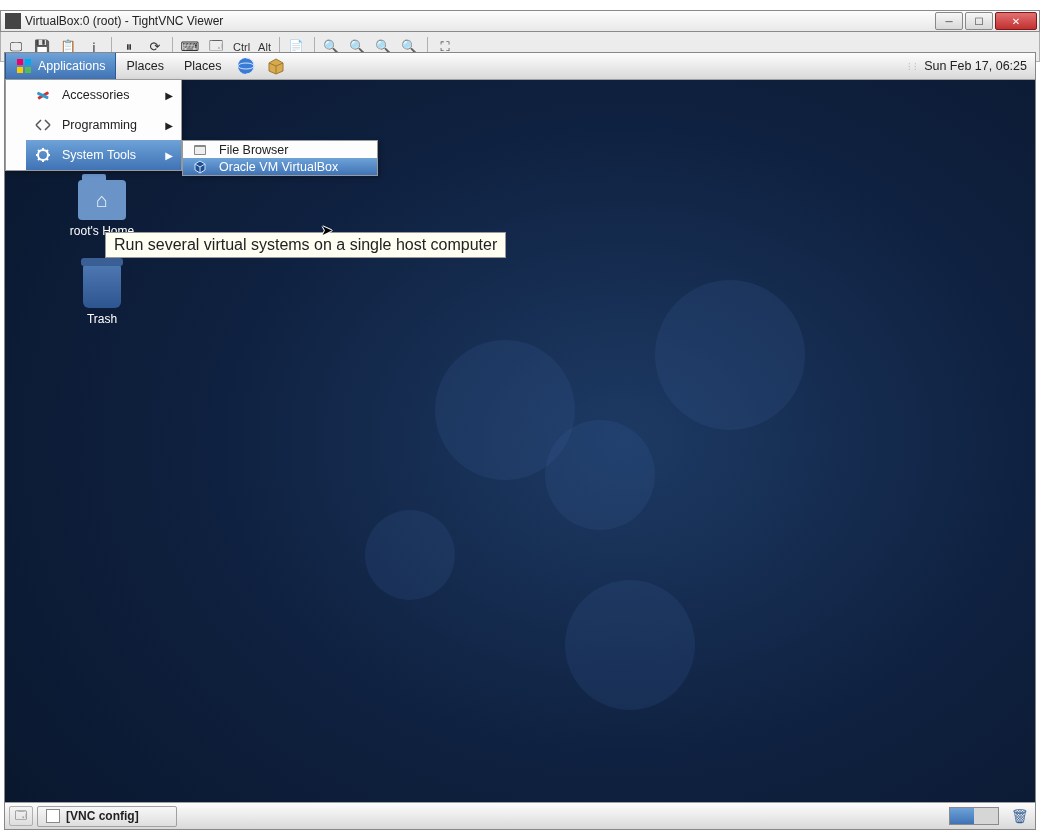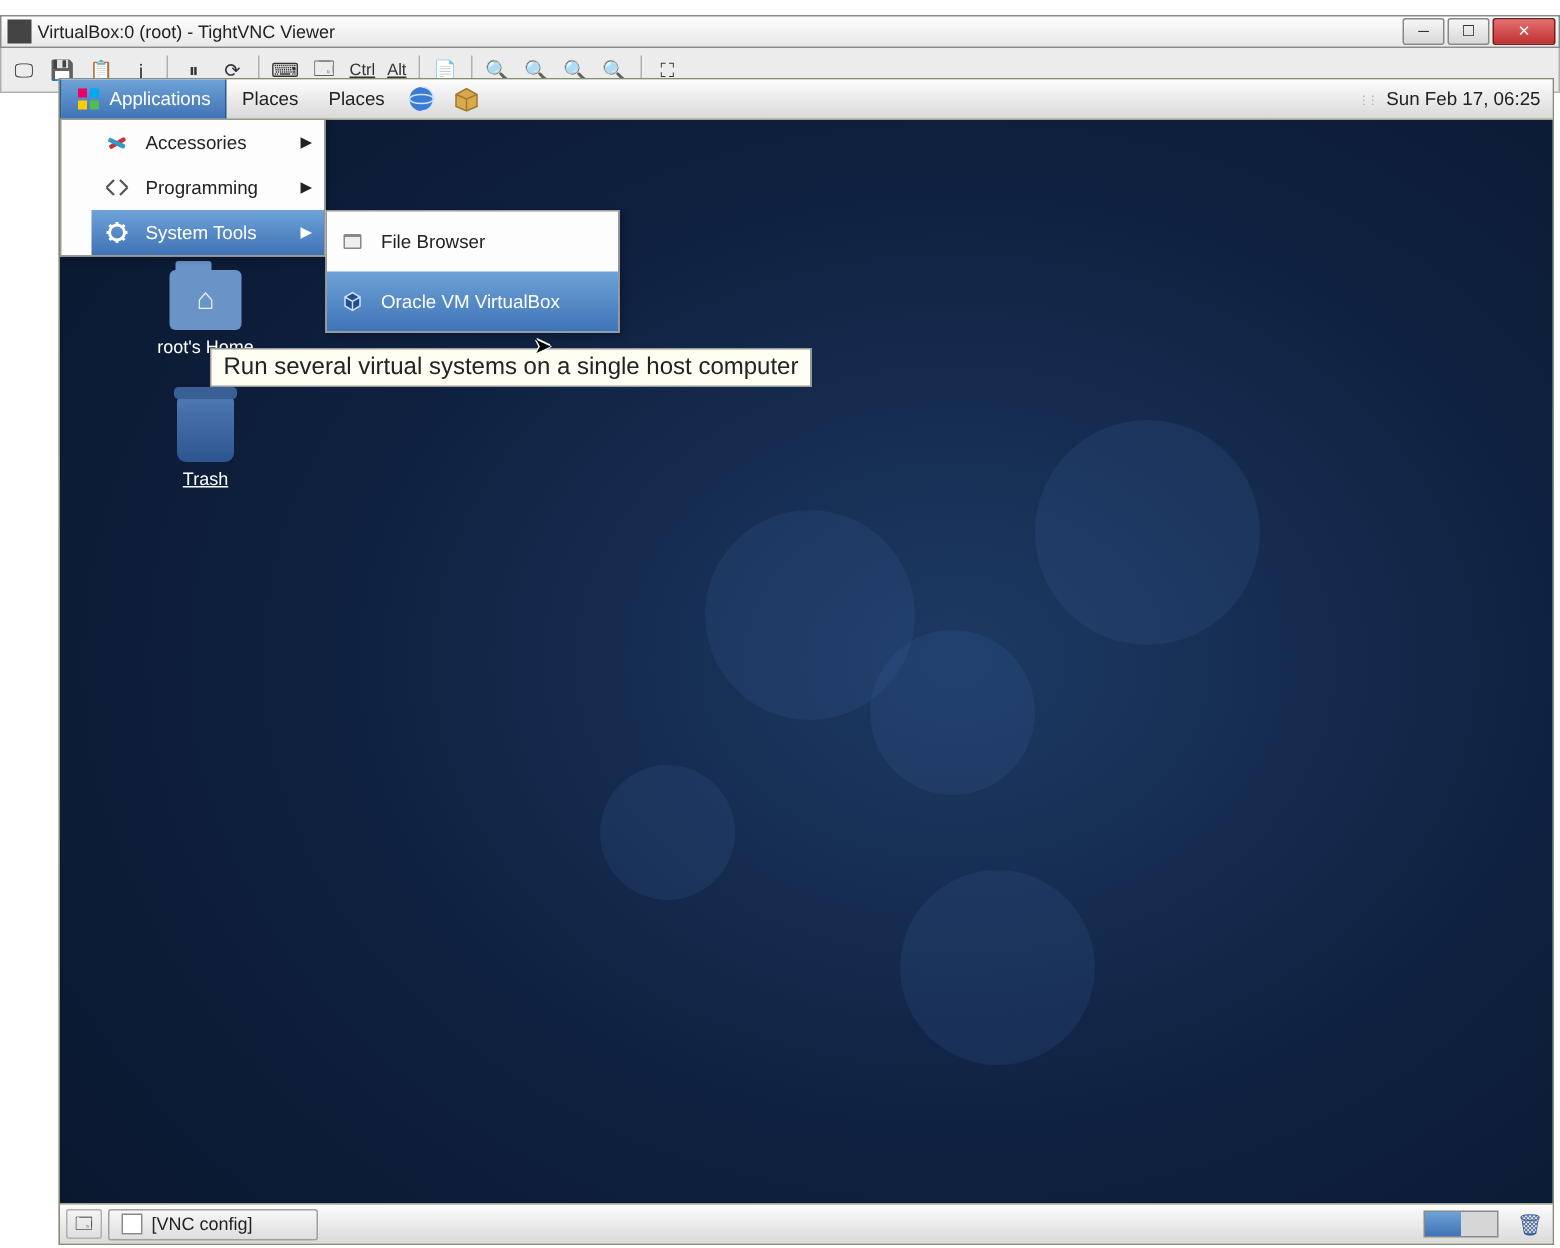--- a/index.html
+++ b/index.html
@@ -23,21 +23,21 @@
   height: 30px; background: #ececec; border: 1px solid #b0b0b0; border-top: none;
   display: flex; align-items: center; padding: 0 4px; gap: 4px;
 }
 .vnc-tool { width: 22px; height: 22px; display:flex; align-items:center; justify-content:center; font-size:13px; color:#333; border-radius:2px;}
 .vnc-sep { width:1px; height:20px; background:#b0b0b0; margin:0 2px;}
 .vnc-text { font-size:11px; color:#333; padding:0 2px;text-decoration:underline;}
 
 
 .vnc-content {
   position: absolute; top: 52px; left: 4px; right: 4px; bottom: 2px;
-  border: 1px solid #888; background:#bef264;margin-left:35px;
+  border: 1px solid #888; background:#0f766e;
 }
 
 
 .gnome-top {
   height: 27px; background: linear-gradient(#fdfdfd, #d9d9d9);
   border-bottom: 1px solid #a0a0a0; display: flex; align-items: stretch;
   font-size: 12.5px; color: #222;
 }
 .gnome-menu { display:flex; align-items:center; padding: 0 10px; gap:6px; cursor:default; }
 .gnome-menu.active { background: linear-gradient(#6ea2d8,#3f73b5); color:#fff; border:1px solid #2a5a95; border-top:none; border-bottom:none;}
@@ -74,37 +74,37 @@
 .app-menu-item .arrow { margin-left:auto; font-size:10px; }
 .app-menu-item .mi-icon { width:18px; height:18px; display:flex; align-items:center; justify-content:center; }
 
 
 .sub-menu {
   position:absolute; top:87px; left:177px; width:196px;
   background:#fdfdfd; border:1px solid #9a9a9a;
   box-shadow: 2px 2px 4px rgba(0,0,0,0.25);
   font-size:12.5px;
 }
-.sub-menu .app-menu-item { height:40px; }
+.sub-menu .app-menu-item { height:17px; }
 
 
 .tooltip {
   position:absolute; top:152px; left:100px;
   background:#fffef2; border:1px solid #9a9a9a; padding:3px 8px;
   font-size:16px; color:#222;
 }
 
 
 .gnome-bottom {
   position:absolute; bottom:0; left:0; right:0; height:27px;
   background: linear-gradient(#fdfdfd,#d9d9d9); border-top:1px solid #a0a0a0;
   display:flex; align-items:center; padding:0 4px; gap:4px;
 }
 .show-desktop { width:24px; height:20px; border:1px solid #b0b0b0; background:linear-gradient(#f4f4f4,#dedede); border-radius:2px; display:flex; align-items:center; justify-content:center; font-size:11px;}
-.task-btn { height:21px; min-width:140px; border:1px solid #a0a0a0; background:linear-gradient(#f7f7f7,#dedede); border-radius:2px; display:flex; align-items:center; padding:0 8px; gap:6px; font-size:12px; color:#222;}
+.task-btn { height:21px; min-width:140px; border:1px solid #a0a0a0; background:linear-gradient(#f7f7f7,#dedede); border-radius:2px; display:flex; align-items:center; padding:0 8px; gap:6px; font-size:12px; color:#222;font-weight:bold;}
 .task-btn .ti { width:14px; height:14px; background:#fff; border:1px solid #888;}
 .ws-switcher { margin-left:auto; display:flex; height:18px; border:1px solid #8a8a8a;}
 .ws { width:24px; background:#d6d6d6;}
 .ws.active { background: linear-gradient(#6ea2d8,#3f73b5);}
 .trash-applet { width:22px; height:22px; margin-left:6px; display:flex; align-items:center; justify-content:center; color:#3a5f95; font-size:14px;}
 
 
 .cursor-arrow { position:absolute; top:142px; left:316px; font-size:14px; color:#000; pointer-events:none; text-shadow: -1px 0 #fff, 1px 0 #fff, 0 -1px #fff, 0 1px #fff;}
 
 svg { display:block; }
@@ -190,21 +190,21 @@
     <div class="bokeh" style="top:430px; left:360px; width:90px; height:90px;"></div>
     <div class="bokeh" style="top:500px; left:560px; width:130px; height:130px;"></div>
     <div class="bokeh" style="top:200px; left:650px; width:150px; height:150px;"></div>
 
     <div class="desktop-icon" style="top:100px; left:52px;">
       <div class="di-img folder">
         <span class="home-glyph">⌂</span>
       </div>
       <div>root's Home</div>
     </div>
-    <div class="desktop-icon" style="top:184px; left:52px;text-decoration:underline;">
+    <div class="desktop-icon" style="top:184px; left:52px;">
       <div class="di-img trash"></div>
       <div>Trash</div>
     </div>
 
     <div class="tooltip">Run several virtual systems on a single host computer</div>
 
     <div class="cursor-arrow">➤</div>
   </div>
 
   <div class="app-menu">

